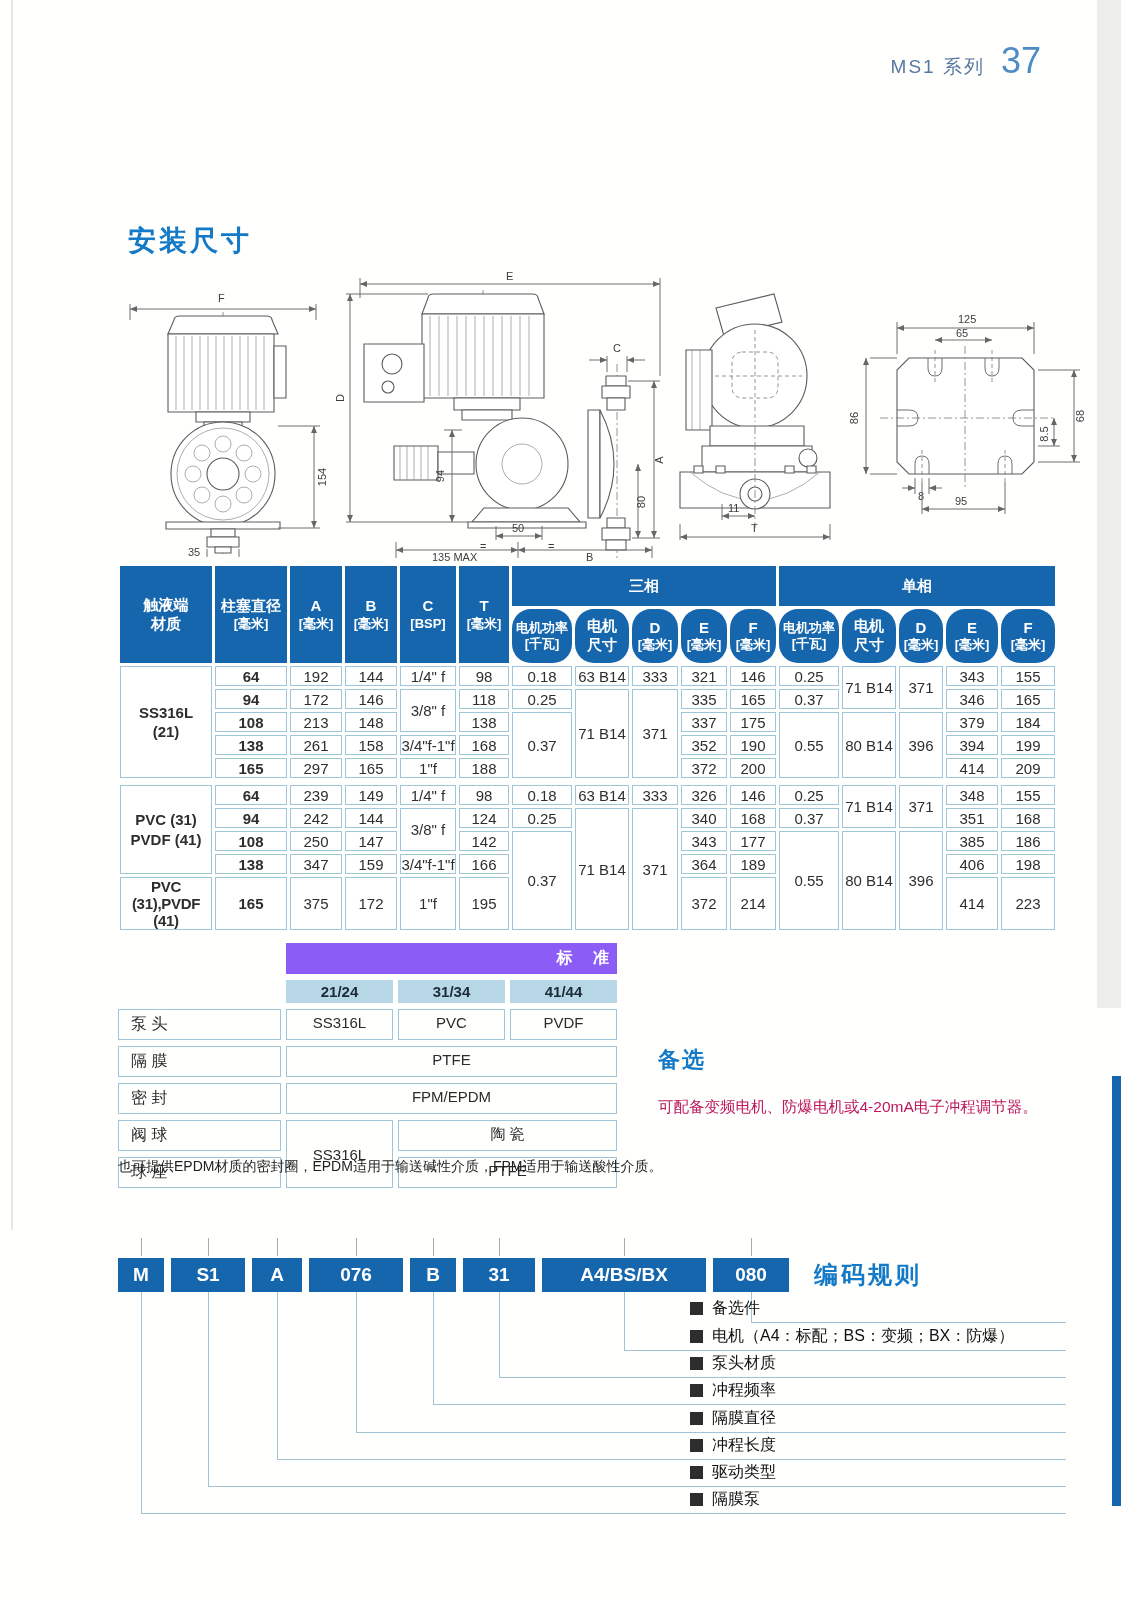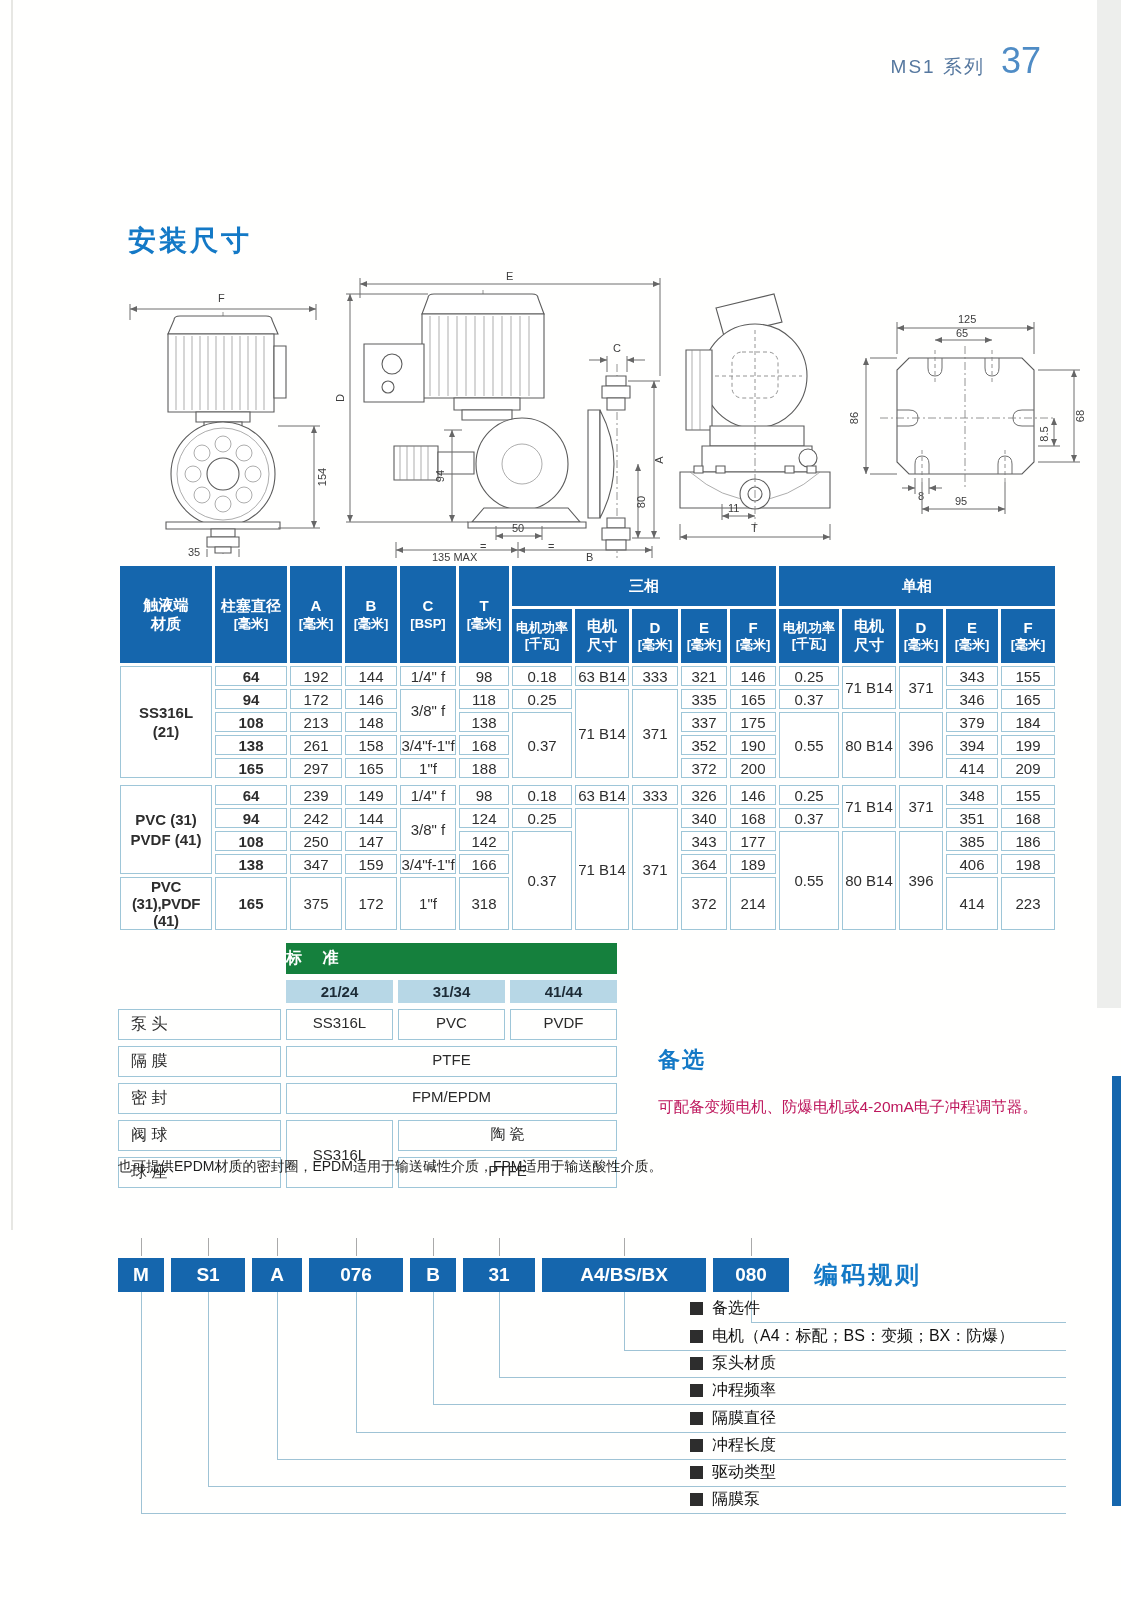--- a/index.html
+++ b/index.html
@@ -28,33 +28,33 @@
   .drw text{fill:#3d3d3d;font-size:11px;font-family:"Liberation Sans","DejaVu Sans",sans-serif;}
 
   
   table.dim-table{position:absolute;left:117px;top:563px;width:941px;table-layout:fixed;
                   border-collapse:separate;border-spacing:3px;}
   table.dim-table th{background:#1566ad;color:#fff;font-weight:bold;padding:0;vertical-align:middle;line-height:1.25;}
   table.dim-table th .h1{font-size:15px;}
   table.dim-table th .h2{font-size:13px;}
   table.dim-table th .h1.cond{font-size:13px;}
   table.dim-table th.grp{height:40px;font-size:15px;}
-  table.dim-table th.subh{height:54px;}
+  table.dim-table th.subh{height:54px;border-radius:19px;}
   table.dim-table td{background:#fff;border:1px solid #9ec6d8;text-align:center;vertical-align:middle;
                      font-size:15px;height:18px;padding:0;color:#2e2e2e;}
   td.mat{font-weight:bold;white-space:pre-line;font-size:15px;line-height:1.3;}
   td.mat-sm{font-weight:bold;font-size:10px;letter-spacing:-0.3px;}
   td.plg{font-weight:bold;}
   td.sm{font-size:10.5px;}
   tr.gap-row td{background:transparent;border:none;height:1px;}
 
   
   .std-grid{position:absolute;left:118px;top:943px;display:grid;
             grid-template-columns:163px 107px 107px 107px;column-gap:5px;row-gap:6px;font-size:15px;}
-  .std-title{grid-column:2/5;background:#15803d;color:#fff;text-align:left;font-weight:bold;
+  .std-title{grid-column:2/5;background:#8b5cf6;color:#fff;text-align:right;font-weight:bold;
              font-size:16px;letter-spacing:8px;padding:5px 0;}
   .std-col{background:#b7d7e6;color:#1c2b36;text-align:center;font-weight:bold;padding:3px 14px;}
   .std-label{border:1px solid #9ec6d8;padding:4px 12px;font-size:16px;}
   .std-val{border:1px solid #9ec6d8;text-align:center;padding:4px 0;}
   .std-span3{grid-column:2/5;}
   .std-span2r{grid-column:3/5;}
   .std-rowspan2{grid-row:6/8;display:flex;align-items:center;justify-content:center;}
   .std-note{position:absolute;left:118px;top:1158px;font-size:14px;color:#1e1e1e;}
 
   
@@ -486,21 +486,21 @@
       <td>189</td>
       <td>406</td>
       <td>198</td>
     </tr>
     <tr>
       <td class="mat-sm">PVC (31),PVDF (41)</td>
       <td class="plg">165</td>
       <td>375</td>
       <td>172</td>
       <td>1"f</td>
-      <td>318</td>
+      <td>195</td>
       <td>372</td>
       <td>214</td>
       <td>414</td>
       <td>223</td>
     </tr>
   </tbody>
     </table>
 
   <div class="std-grid">
     <div class="std-title" style="grid-row:1">标  准</div>

